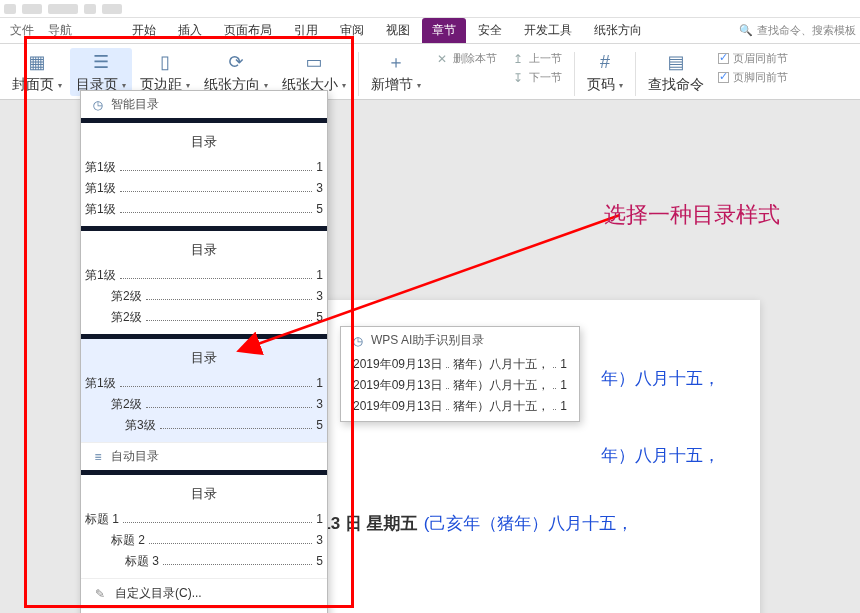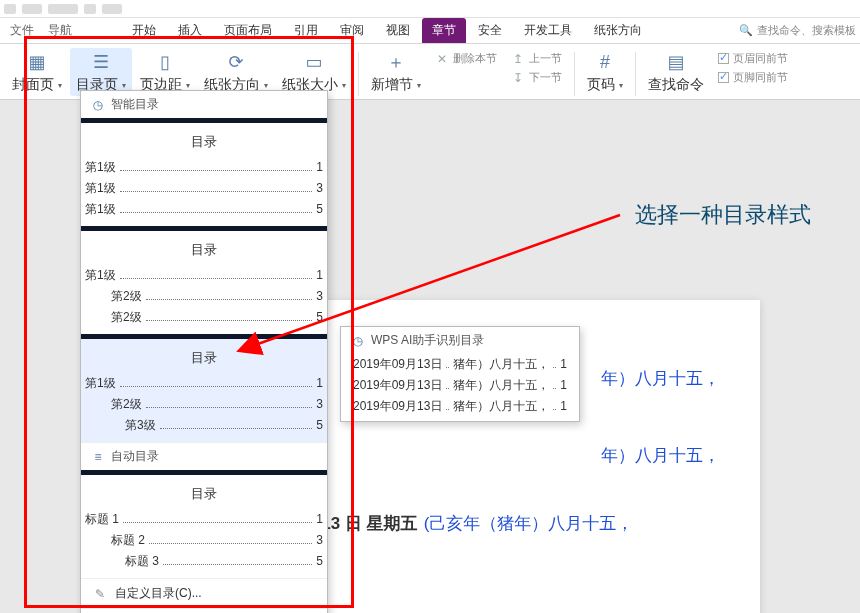--- a/index.html
+++ b/index.html
@@ -200,22 +200,22 @@
     .annotation-box {
       position: absolute;
       left: 24px; top: 36px;
       width: 330px; height: 572px;
       border: 3px solid #f00;
       z-index: 30;
       pointer-events: none;
     }
     .annotation-text {
       position: absolute;
-      left: 635px; top: 200px;
-      color: #0c4a6e;
+      left: 604px; top: 200px;
+      color: #be185d;
       font-size: 22px;
       z-index: 31;
       pointer-events: none;
       font-family: "SimSun","STSong",serif;
     }
     .arrow-svg {
       position: absolute;
       left: 0; top: 0;
       width: 860px; height: 613px;
       z-index: 29;

